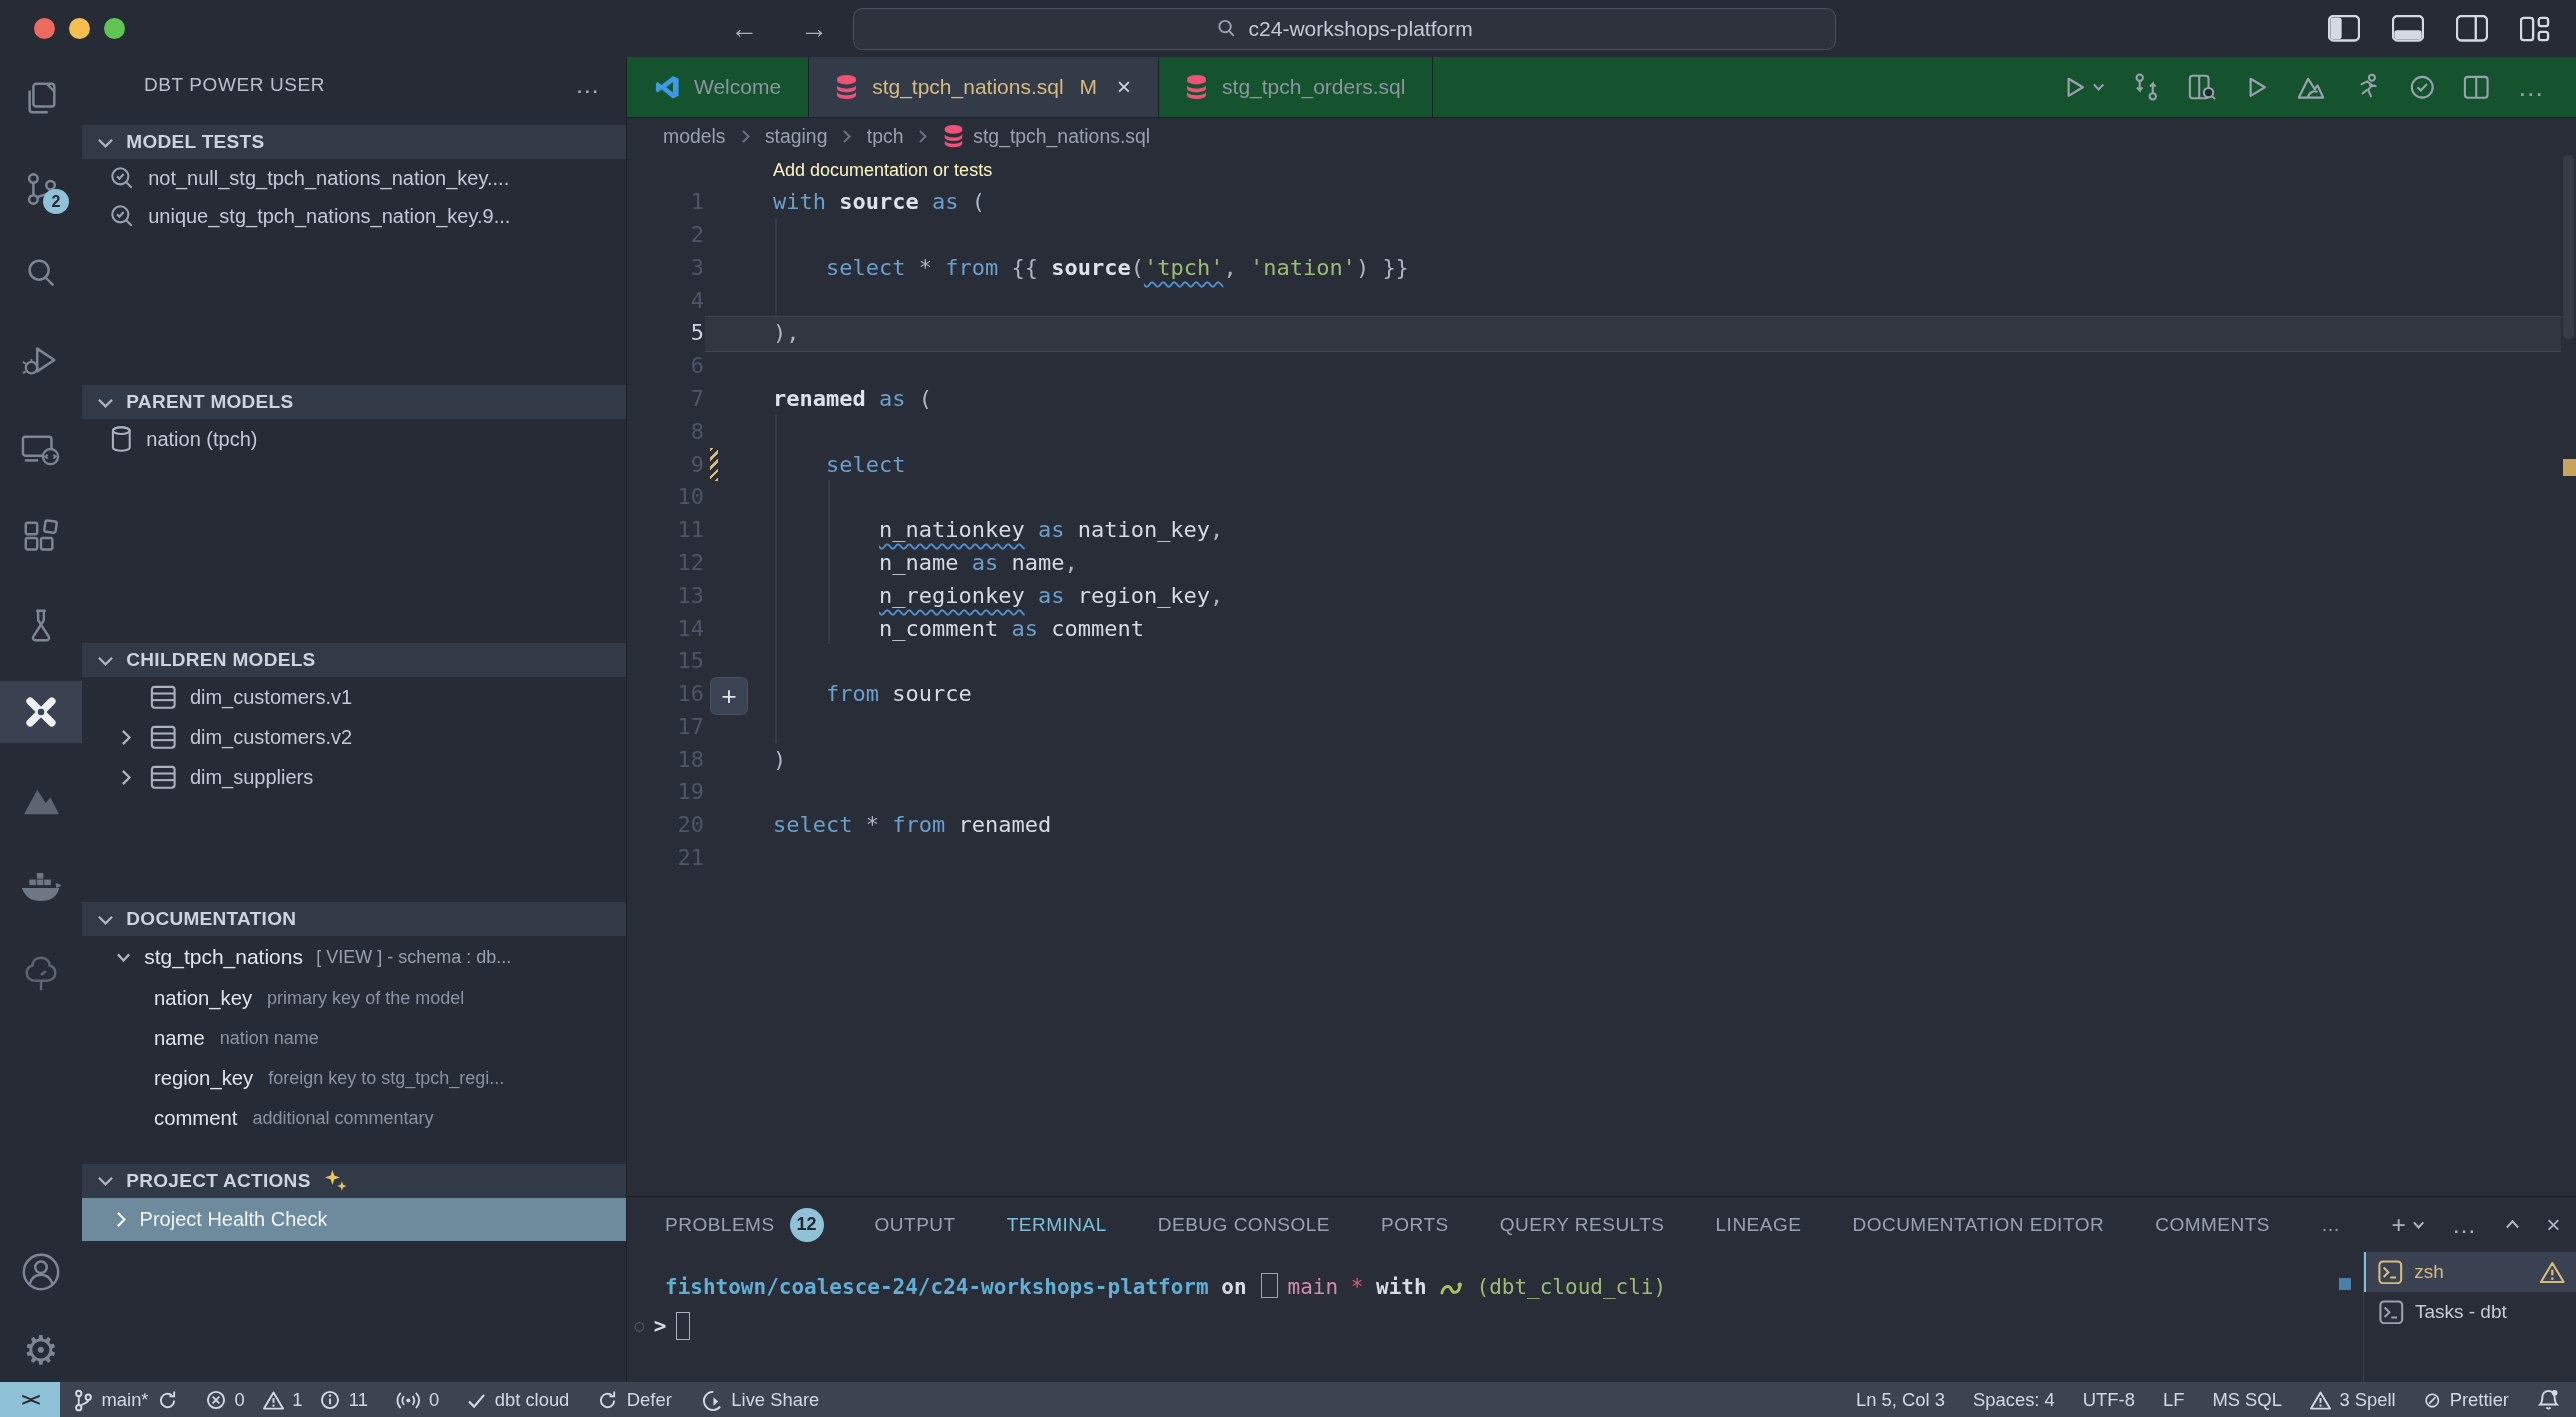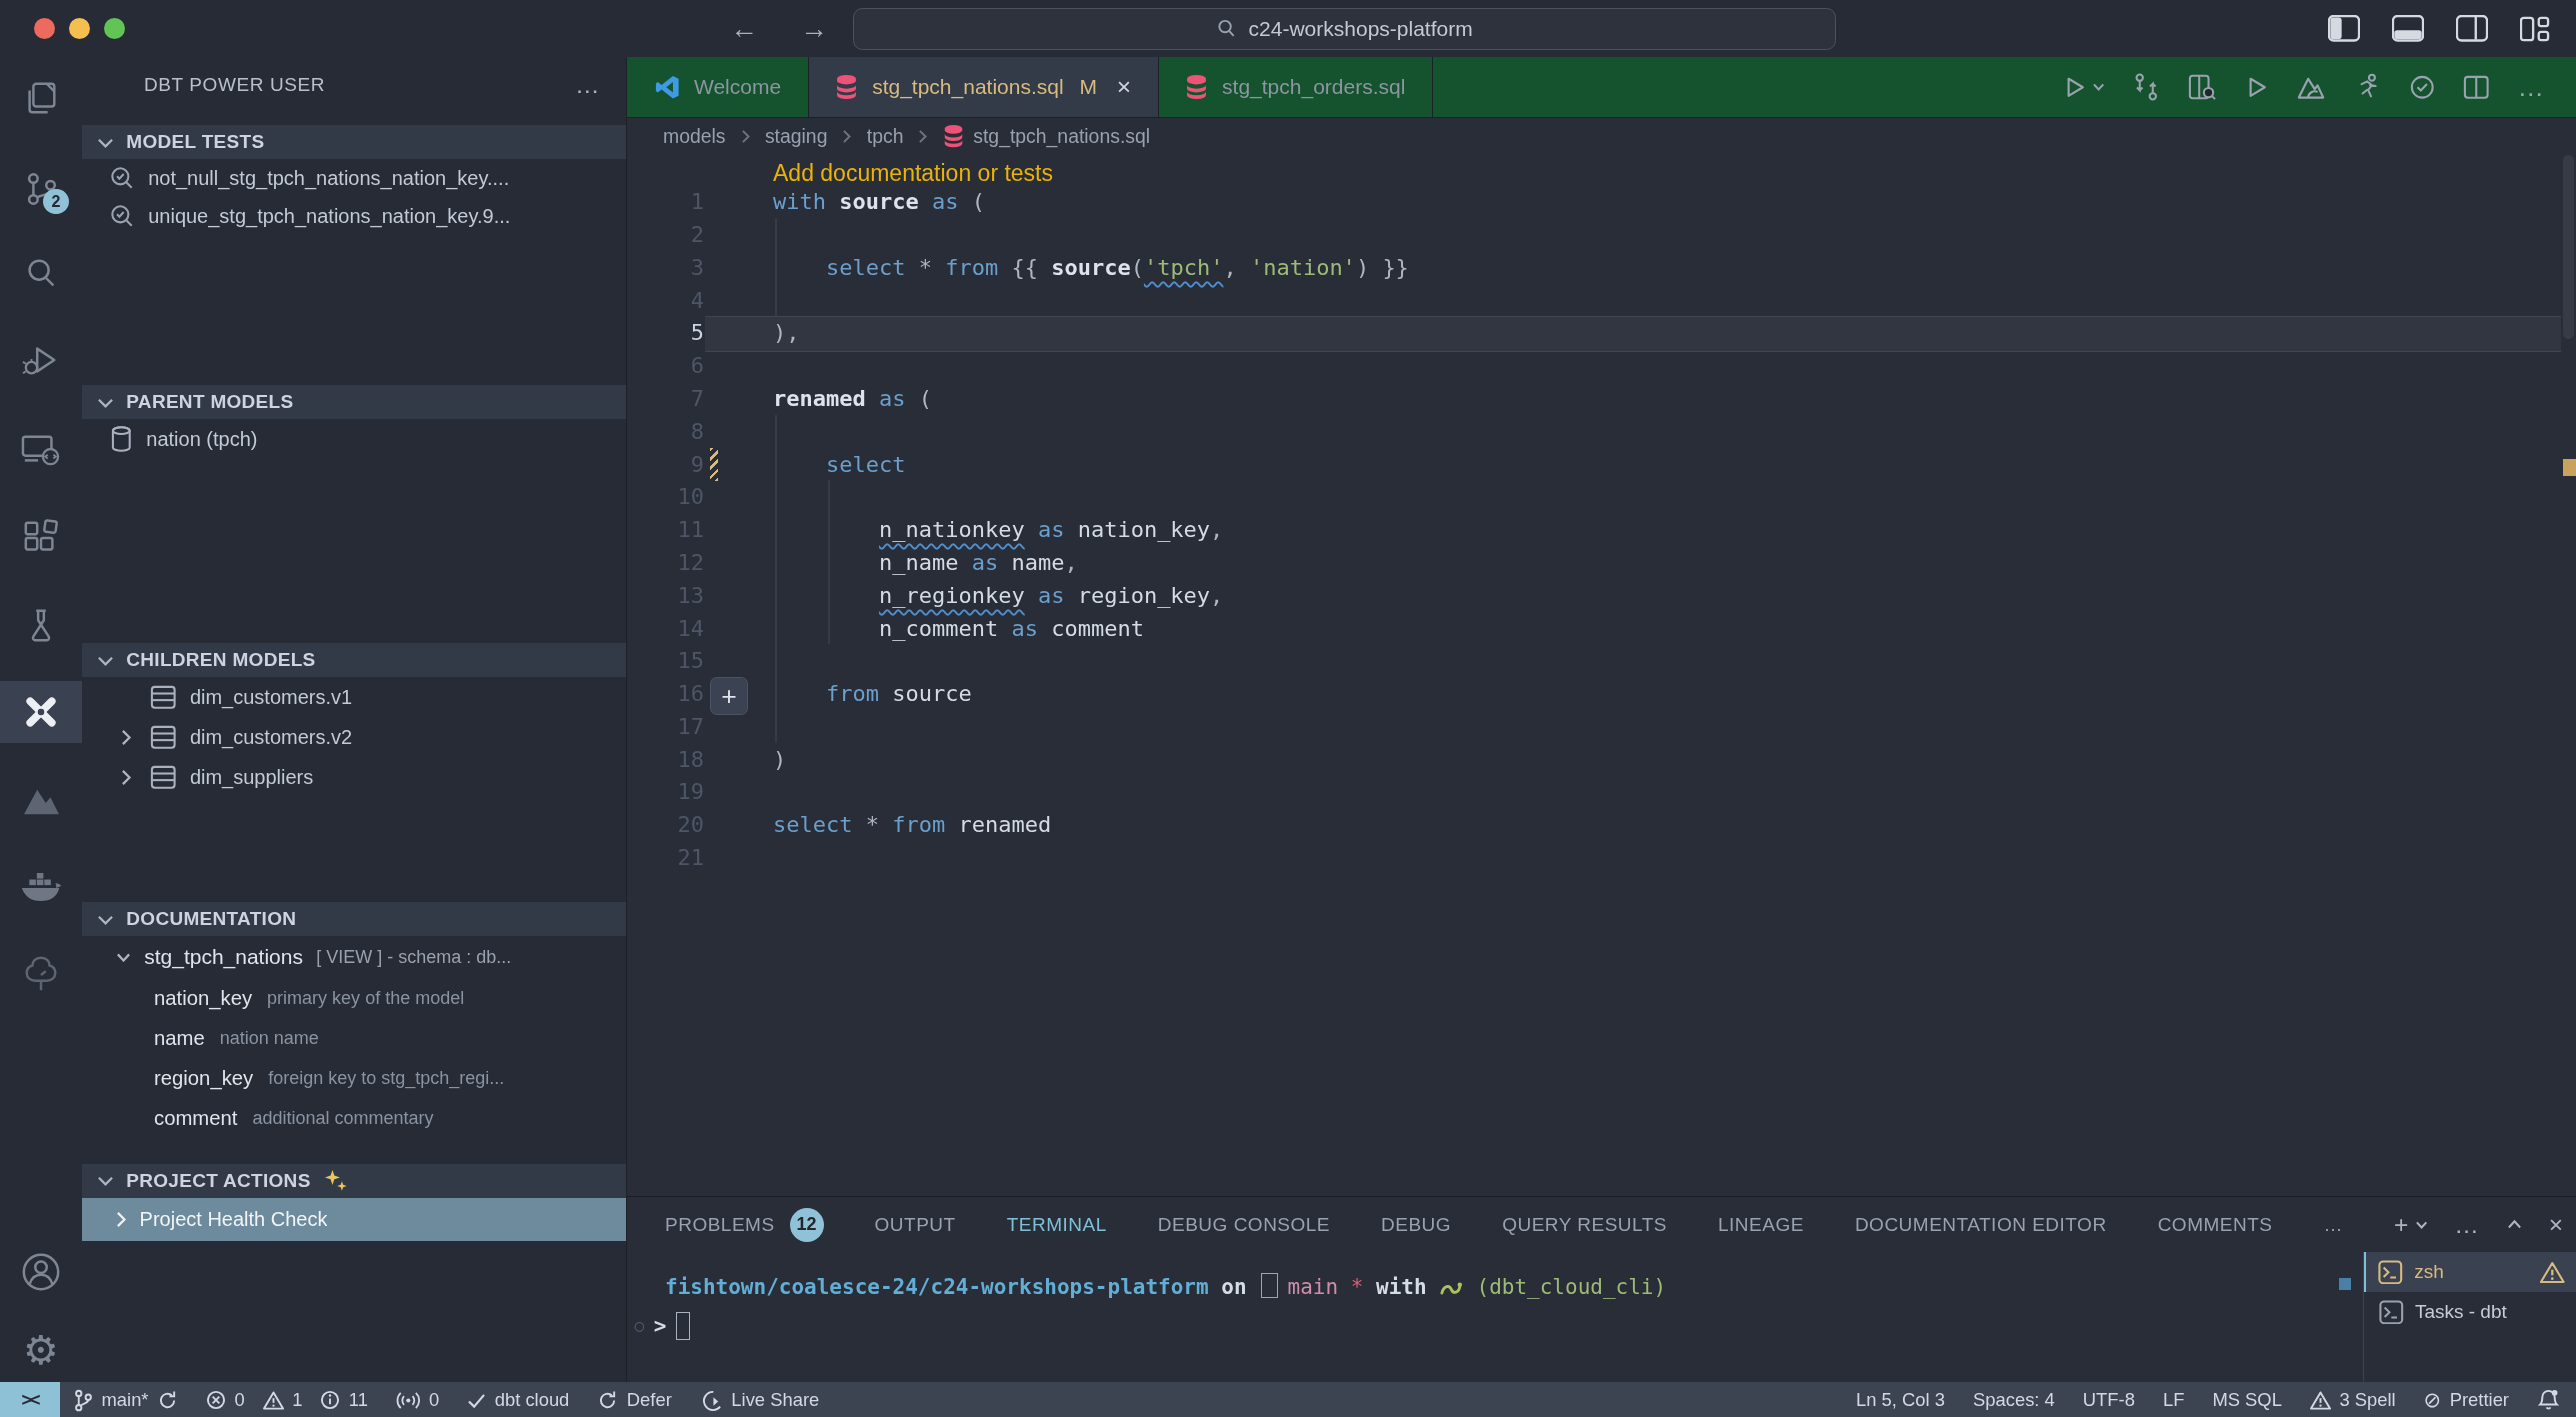--- a/index.html
+++ b/index.html
@@ -47,21 +47,21 @@
   .tab .close{color:#cdd4de;font-size:24.6px;margin-left:5.7px;}
   .tab-actions{margin-left:auto;display:flex;align-items:center;gap:28px;padding-right:30px;color:#9aa2b0;}
   .tab-actions .more{font-size:26.5px;letter-spacing:1.9px;}
   .run-group{display:flex;align-items:center;gap:5.7px;}
   
   .breadcrumbs{position:absolute;left:627px;top:118px;width:1949px;height:37px;background:#282d38;display:flex;align-items:center;gap:15px;padding-left:36px;color:#99a1ae;font-size:19.4px;}
   .crumb{display:flex;align-items:center;gap:9.4px;}
   
   .editor{position:absolute;left:627px;top:155px;width:1949px;height:1041px;background:#282d38;overflow:hidden;
           font-family:"DejaVu Sans Mono","Liberation Mono",monospace;font-size:22px;}
-  .codelens{position:absolute;left:146px;top:4.7px;color:#eab308;font-size:23px;font-family:"Liberation Sans",sans-serif;}
+  .codelens{position:absolute;left:146px;top:4.7px;color:#fef9c3;font-size:18px;font-family:"Liberation Sans",sans-serif;}
   .ln{position:absolute;left:0;width:77px;height:33px;text-align:right;color:#4e5666;line-height:33px;}
   .ln.cur{color:#ccd3e0;}
   .cl{position:absolute;left:146px;height:33px;line-height:33px;white-space:pre;}
   .tk-k{color:#6b9fcc}
   .tk-w{color:#dde3ec;font-weight:bold}
   .tk-id{color:#d4dbe5}
   .tk-p{color:#aeb6c3}
   .tk-s{color:#9dbb76}
   .tk-su{color:#9dbb76;text-decoration:underline wavy #4f8fd0 1.9px;text-underline-offset:5.7px;}
   .tk-idu{color:#d4dbe5;text-decoration:underline wavy #4f8fd0 1.9px;text-underline-offset:5.7px;}
@@ -647,21 +647,21 @@
       <span class="panel-tab">
           <span>OUTPUT</span>
         </span>
       <span class="panel-tab active">
           <span>TERMINAL</span>
         </span>
       <span class="panel-tab">
           <span>DEBUG CONSOLE</span>
         </span>
       <span class="panel-tab">
-          <span>DEBUG</span>
+          <span>PORTS</span>
         </span>
       <span class="panel-tab">
           <span>QUERY RESULTS</span>
         </span>
       <span class="panel-tab">
           <span>LINEAGE</span>
         </span>
       <span class="panel-tab">
           <span>DOCUMENTATION EDITOR</span>
         </span>

